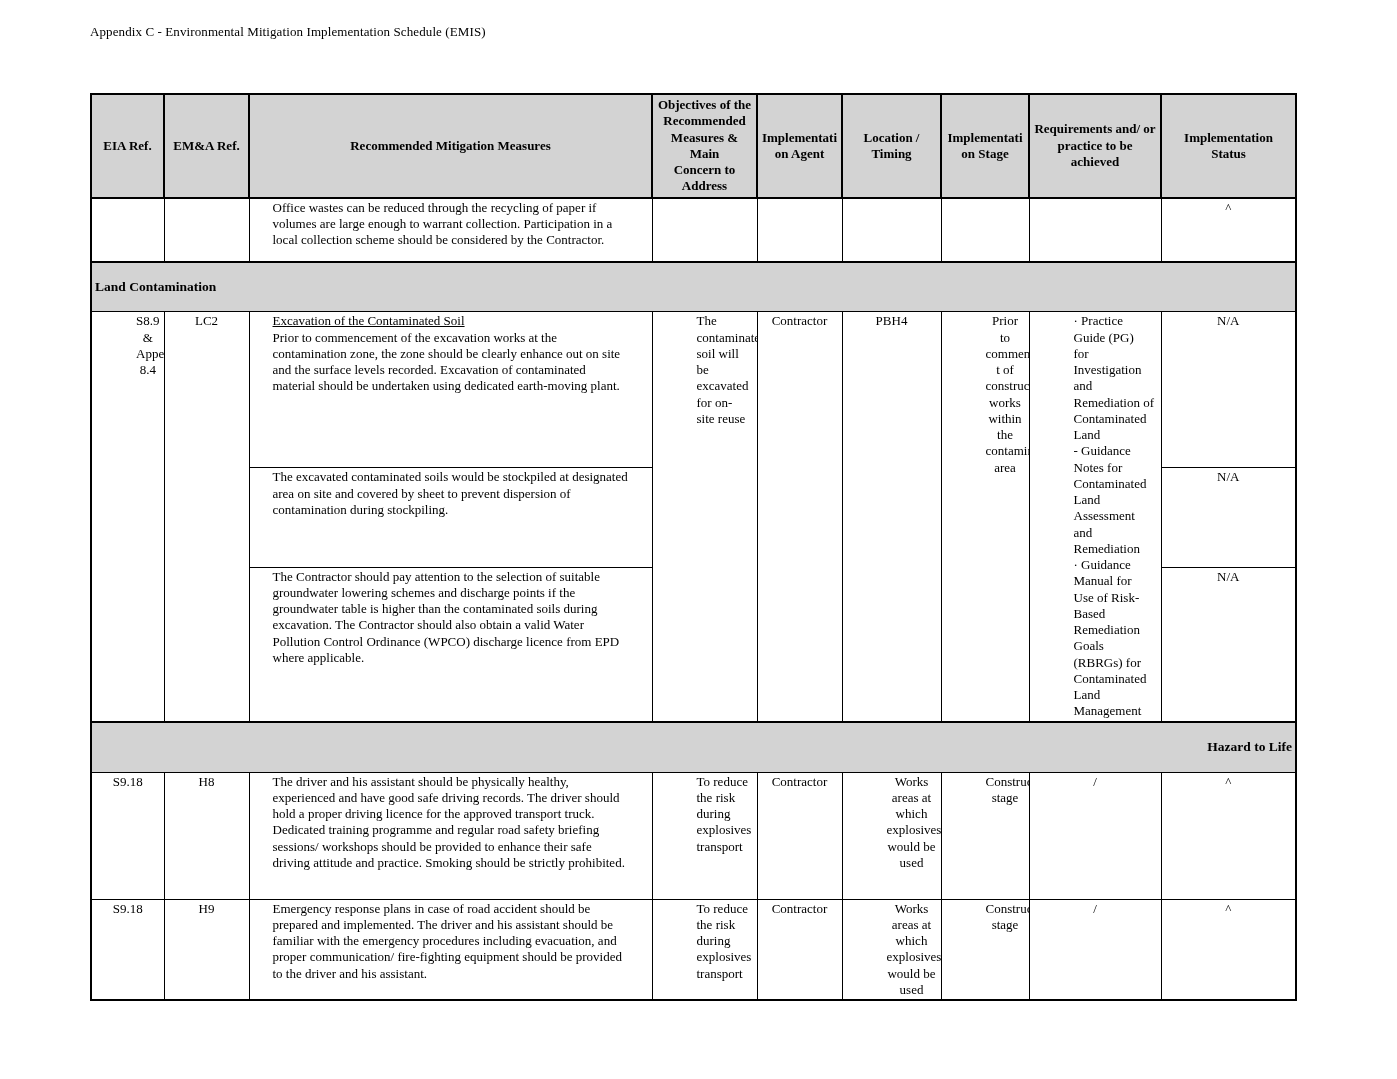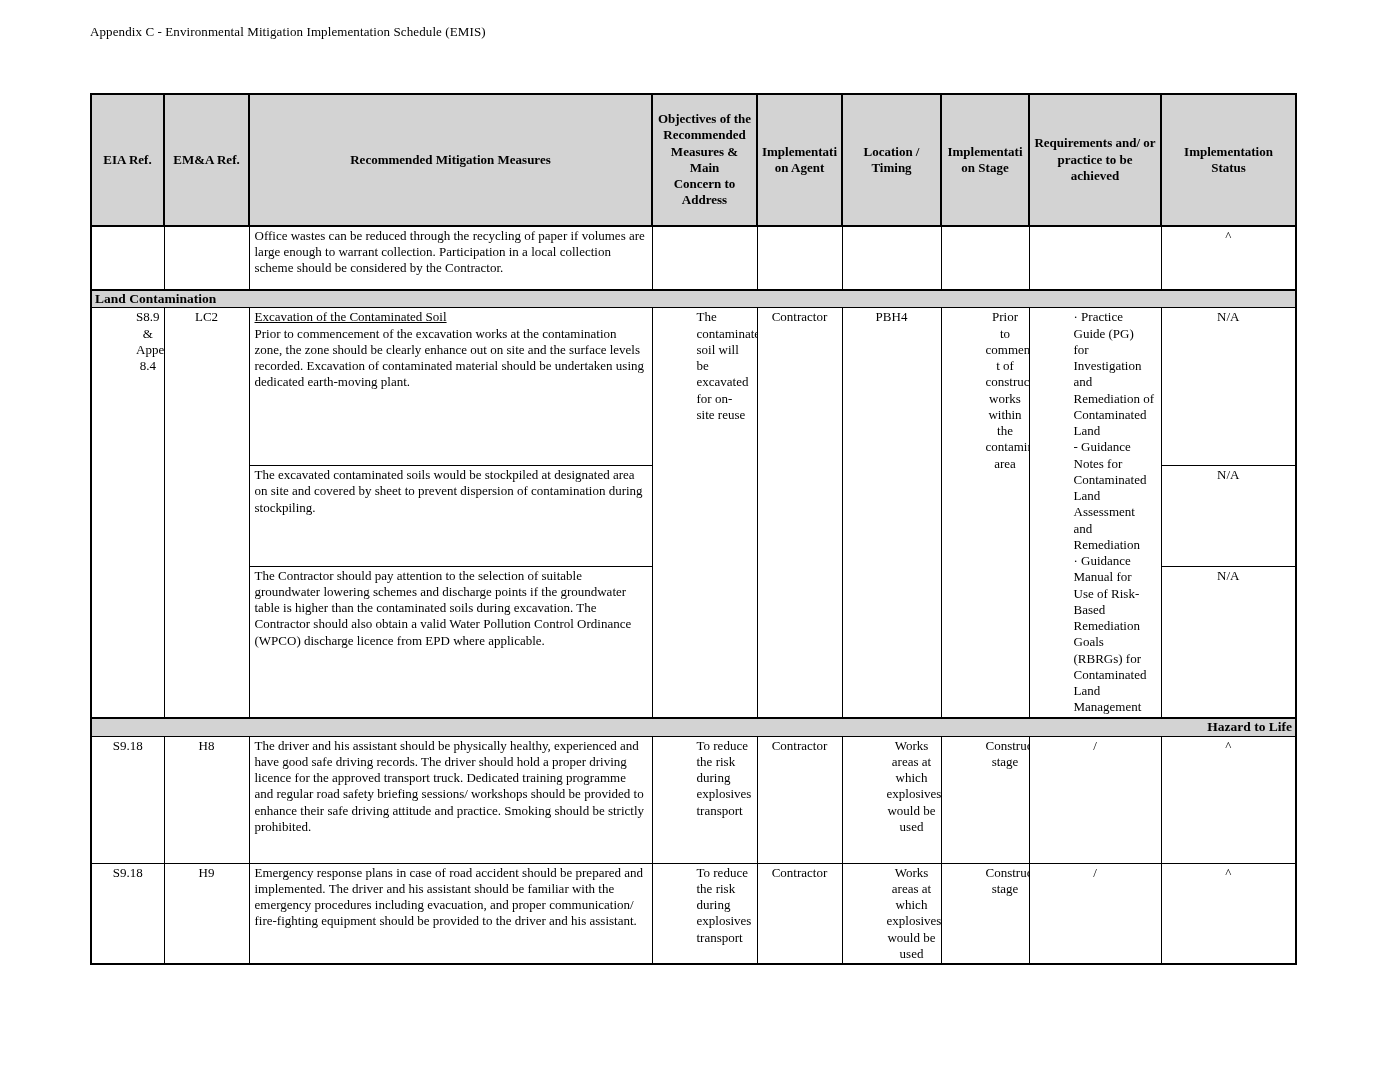--- a/index.html
+++ b/index.html
@@ -32,35 +32,35 @@
     padding: 1px 4px;
     overflow: hidden;
   }
   .emis thead th {
     background: #d3d3d3;
     font-weight: bold;
     text-align: center;
     vertical-align: middle;
     white-space: pre-line;
     border: 2px solid #000;
-    padding: 16px 2px;
+    padding: 2px 2px;
   }
   tr.section-row td {
     background: #d3d3d3;
     font-weight: bold;
     font-size: 13.5px;
-    padding: 0 3px;
+    padding: 16px 3px;
     border-top: 2px solid #000;
     border-bottom: 1px solid #000;
     vertical-align: middle;
   }
   td.c { text-align: center; }
   td.prewrap { white-space: pre-line; padding-left: 44px; }
   .u { text-decoration: underline; }
-  td.measures { padding: 1px 5px; }
+  td.measures { padding: 1px 23px; }
 
   .footer {
     position: absolute; left: 90px; top: 1021px; width: 1205px; height: 16px;
     font-size: 12.5px;
   }
   .footer .pageno {
     position: absolute; left: 50%; transform: translateX(-50%);
   }
   .footer .company {
     position: absolute; right: 0;

